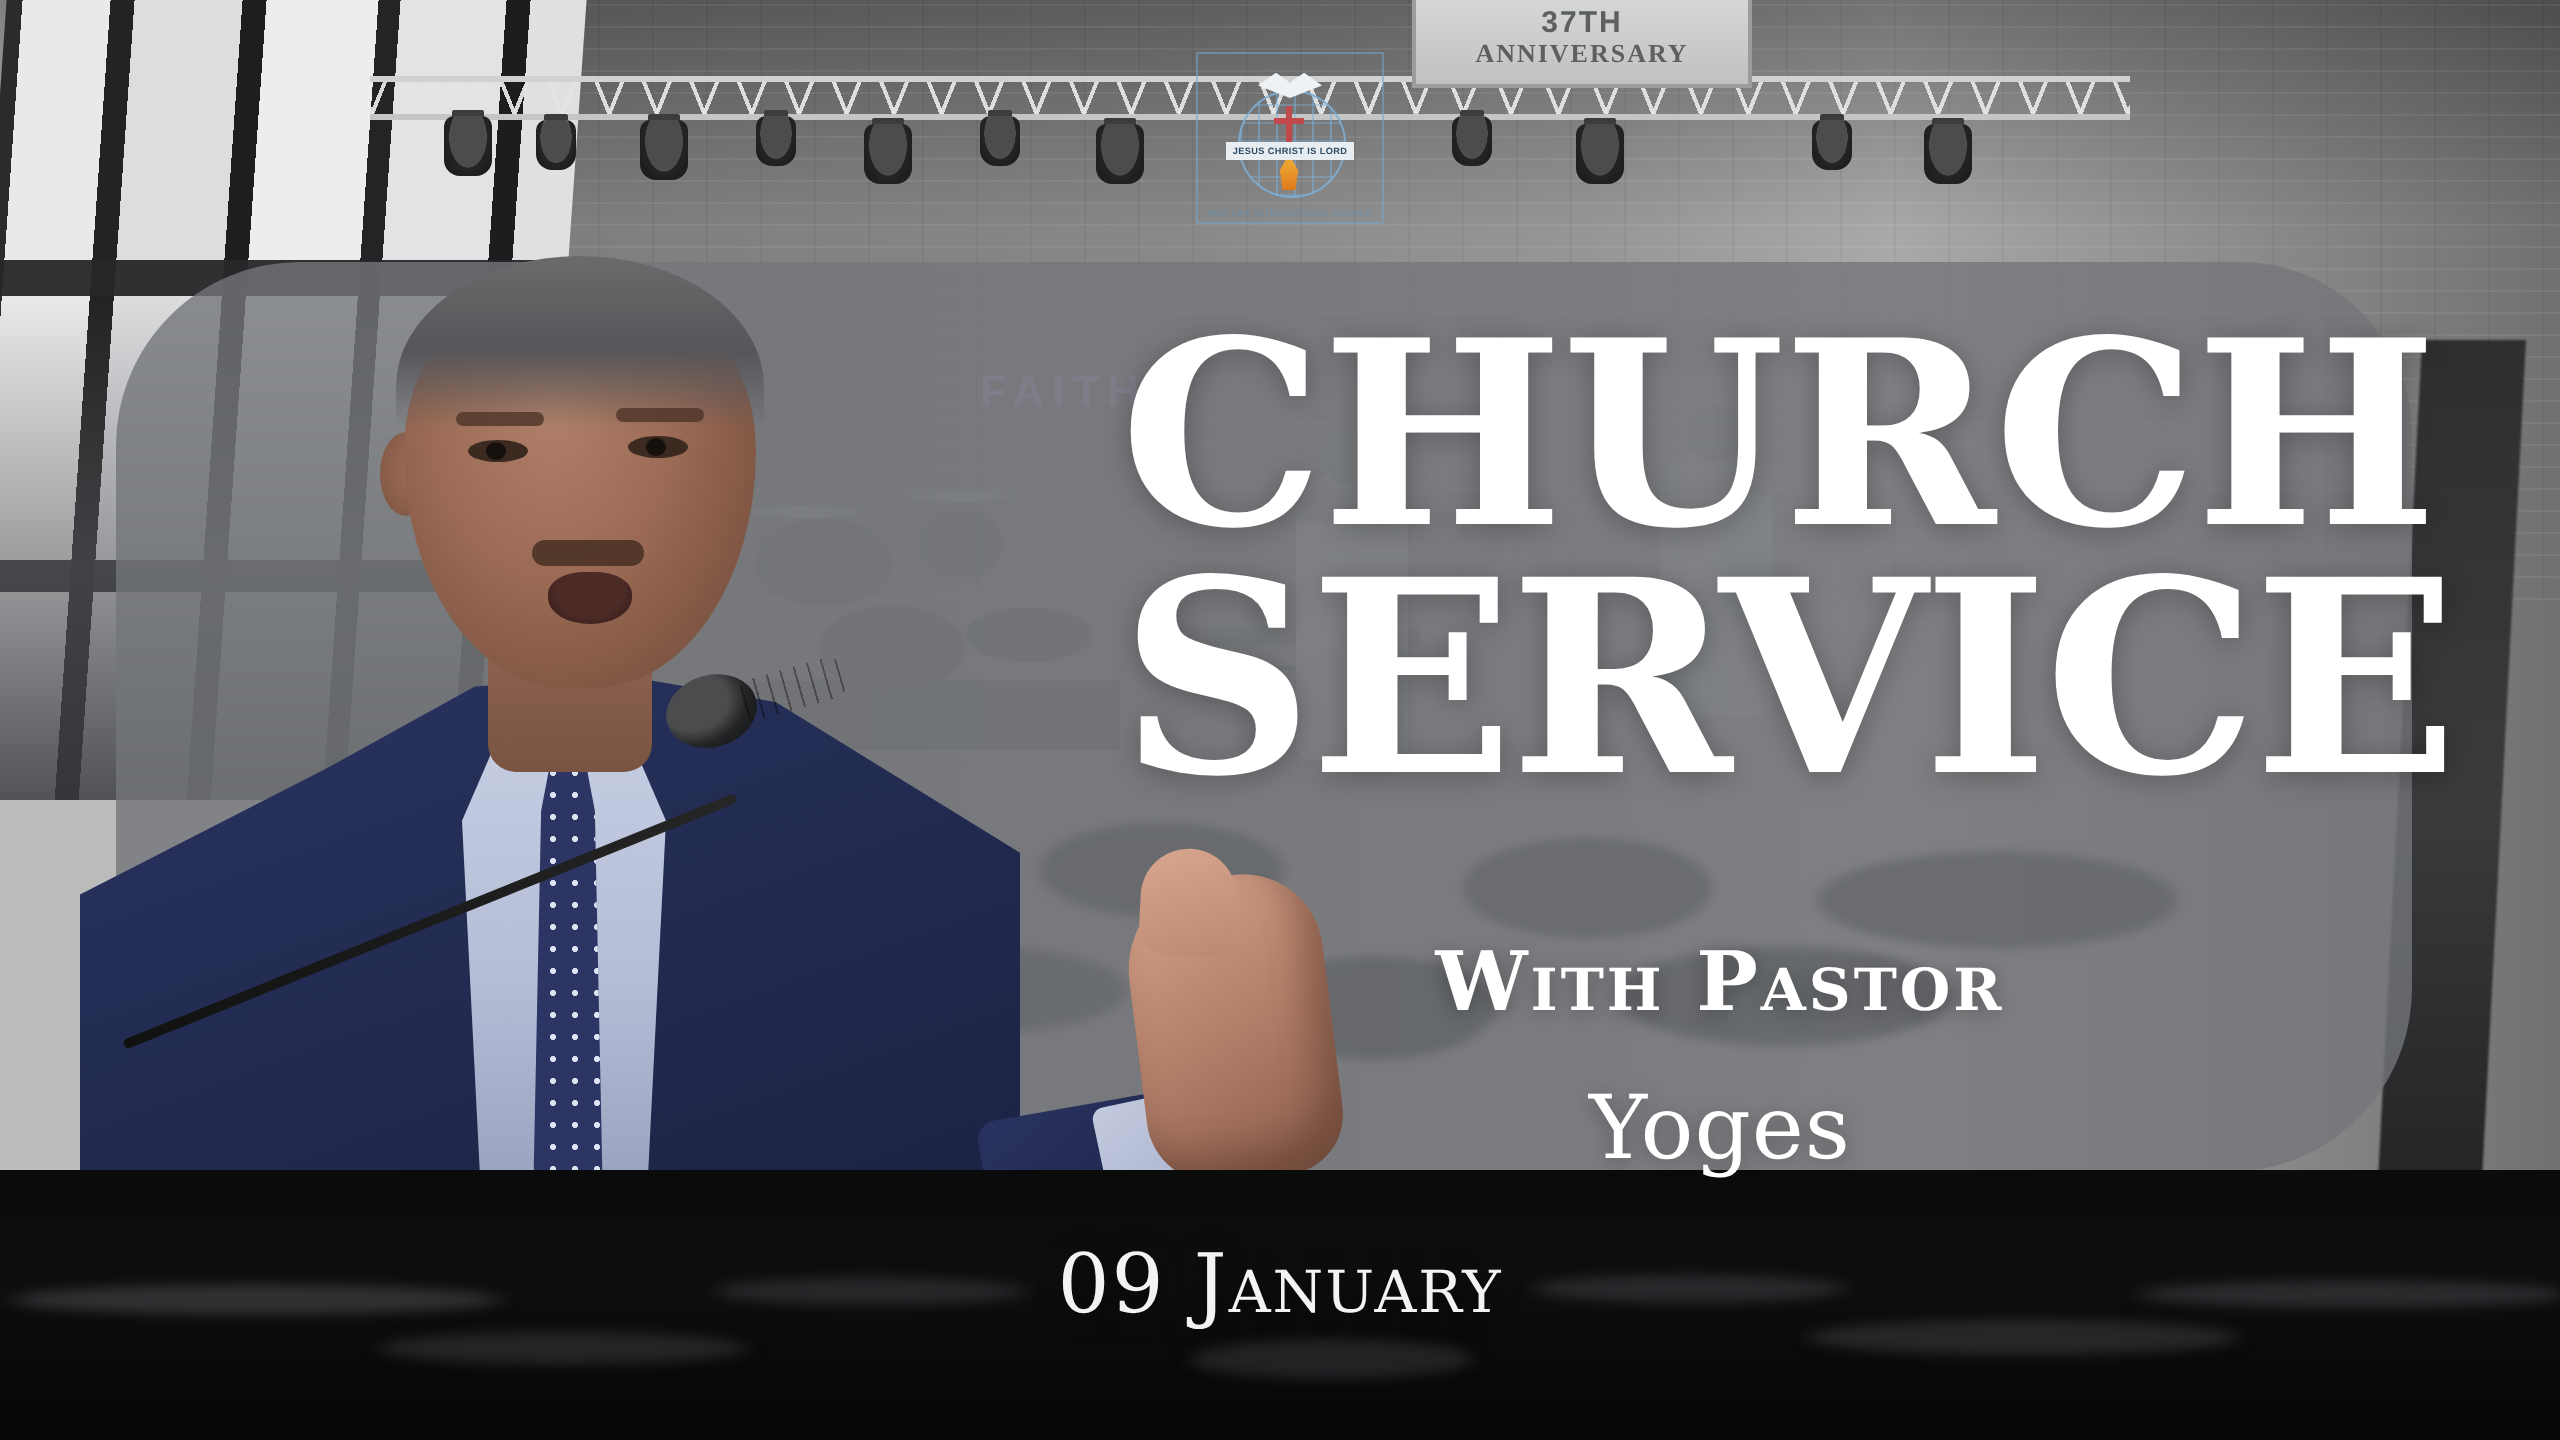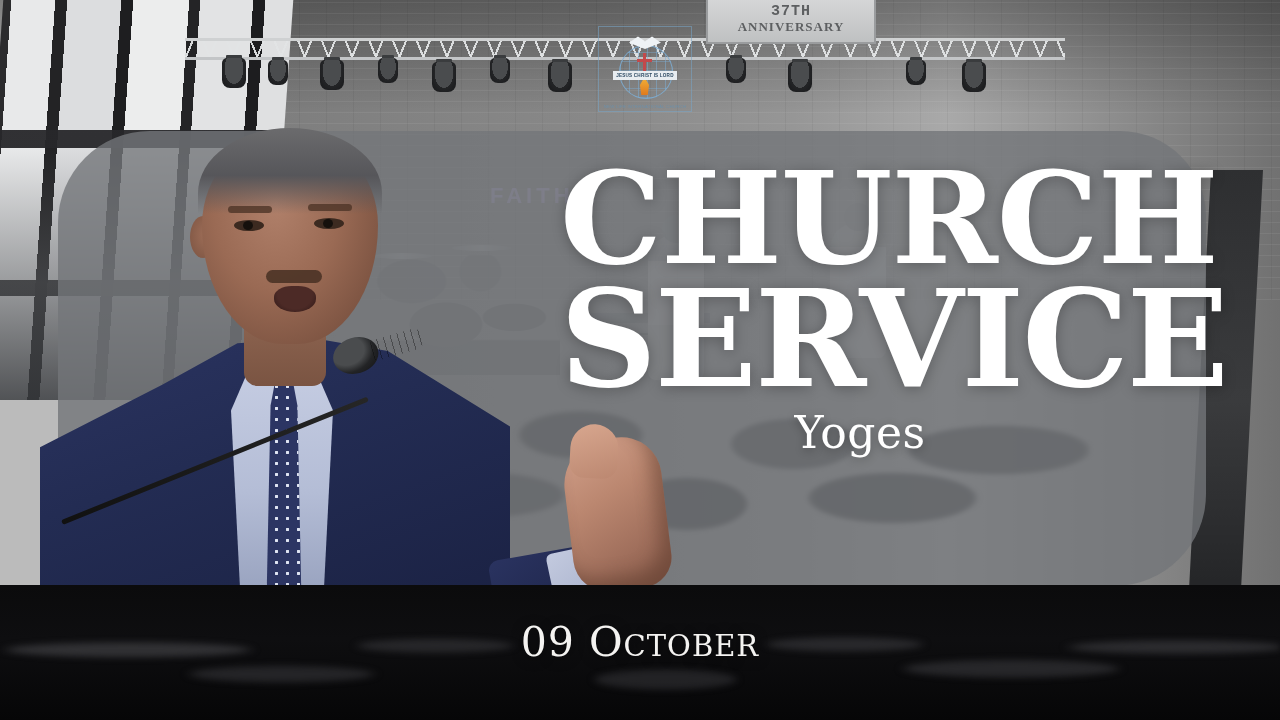--- a/index.html
+++ b/index.html
@@ -147,21 +147,21 @@
 
   
   .anniv-banner {
     position:absolute; left:706px; top:-4px; width:166px; height:44px;
     background: linear-gradient(180deg, #d6d7d8, #bfc1c2);
     border: 2px solid #9a9c9e;
     display:flex; flex-direction:column; align-items:center; justify-content:center;
     overflow:hidden;
   }
   .anniv-banner .l1 {
-    font-family:Liberation Mono, monospace;
+    font-family:Liberation Sans, sans-serif;
     font-weight:bold; font-size:15px; letter-spacing:1px;
     color:#5d5f61; line-height:1;
   }
   .anniv-banner .l2 {
     font-family:Liberation Serif, serif;
     font-weight:bold; font-size:13px; letter-spacing:1px;
     color:#5d5f61; line-height:1.3;
   }
 
   
@@ -368,21 +368,21 @@
     letter-spacing: 1.5px;
     margin-top: 66px;
     font-variant: small-caps;
     text-shadow: 0 2px 10px rgba(0,0,0,.3);
   }
   .pastor-name {
     font-family: "DejaVu Serif", serif;
     font-weight: 400;
     font-size: 44px;
     letter-spacing: .5px;
-    margin-top: 6px;
+    margin-top: 24px;
     text-shadow: 0 2px 10px rgba(0,0,0,.3);
   }
 
   .date-line {
     position: absolute;
     left: 0; right: 0; top: 618px;
     text-align: center;
     color: #f4f3f1;
     font-family: "DejaVu Serif", serif;
     font-weight: 400;
@@ -468,20 +468,21 @@
       <div class="mic-head"></div>
       <div class="mic-grip"></div>
     </div>
   </div>
 
   <div class="dark-band"></div>
 
   <div class="title-block">
     <div class="title-line l1">CHURCH</div>
     <div class="title-line l2">SERVICE</div>
+    <div class="with-pastor">With Pastor</div>
     <div class="pastor-name">Yoges</div>
   </div>
 
   <div class="date-line">
-    <span class="day">09 October</span>
+    <span class="day">09 January</span>
   </div>
 
 </div>
 
 </body></html>

